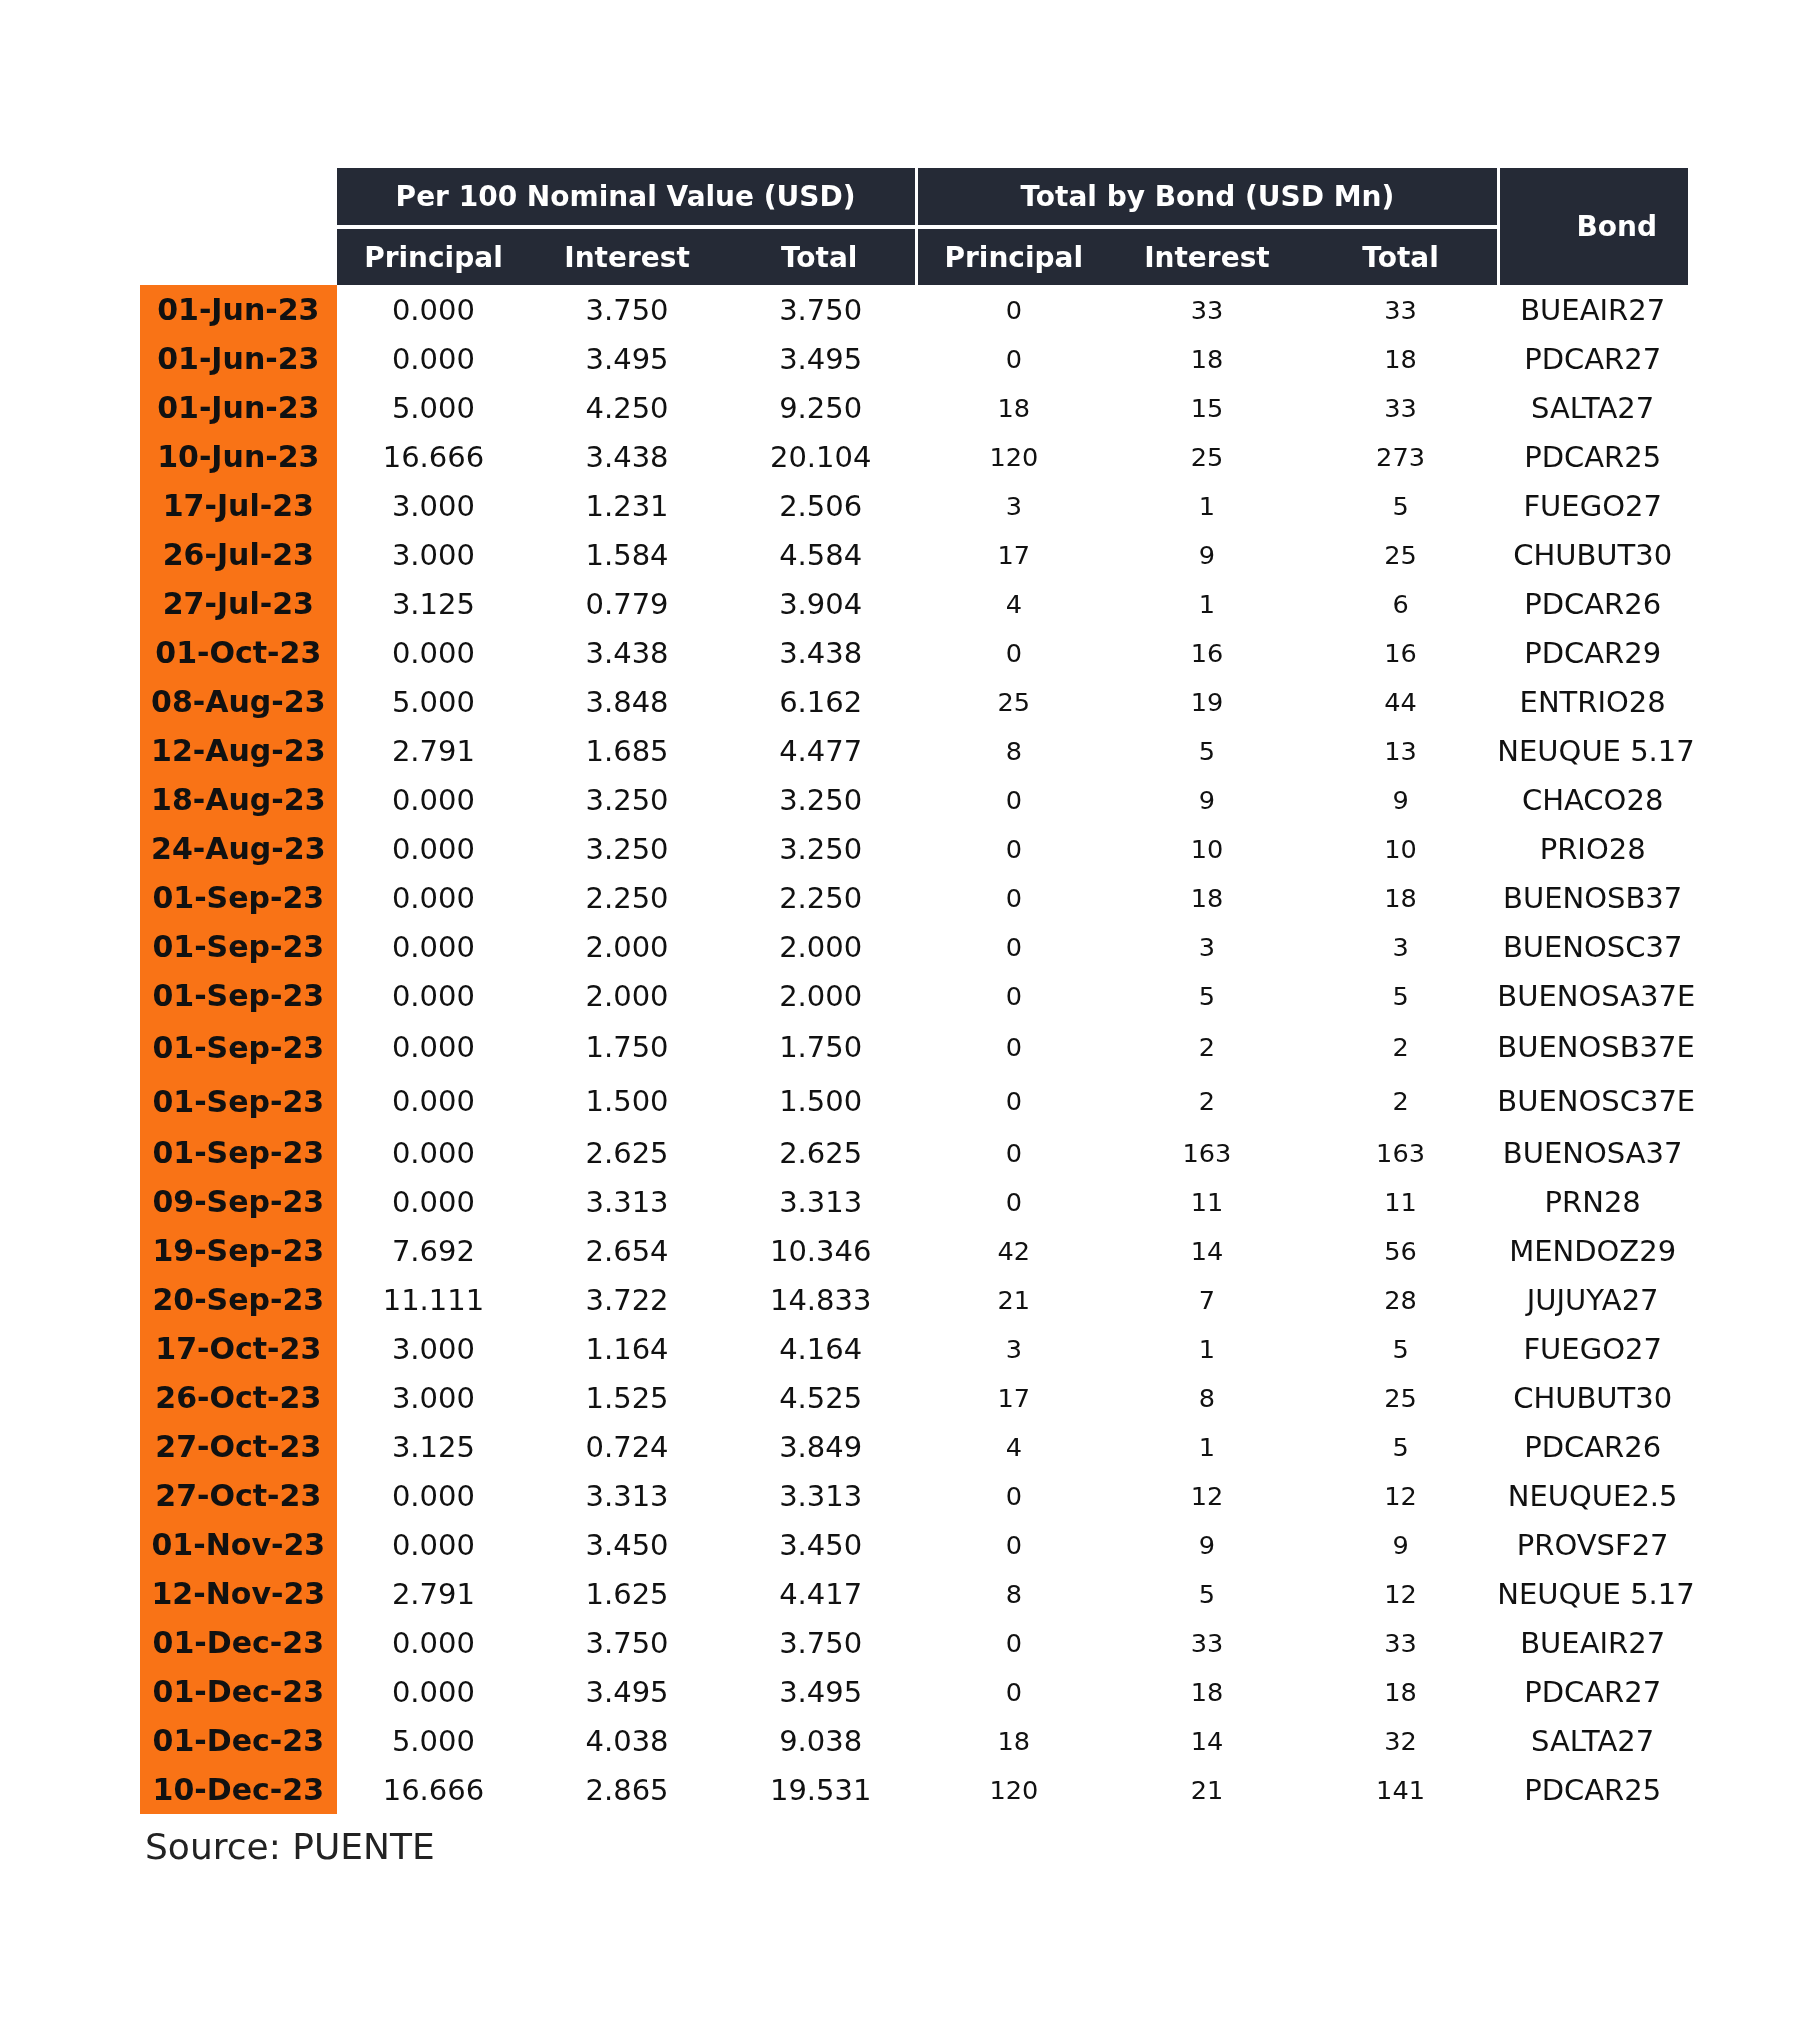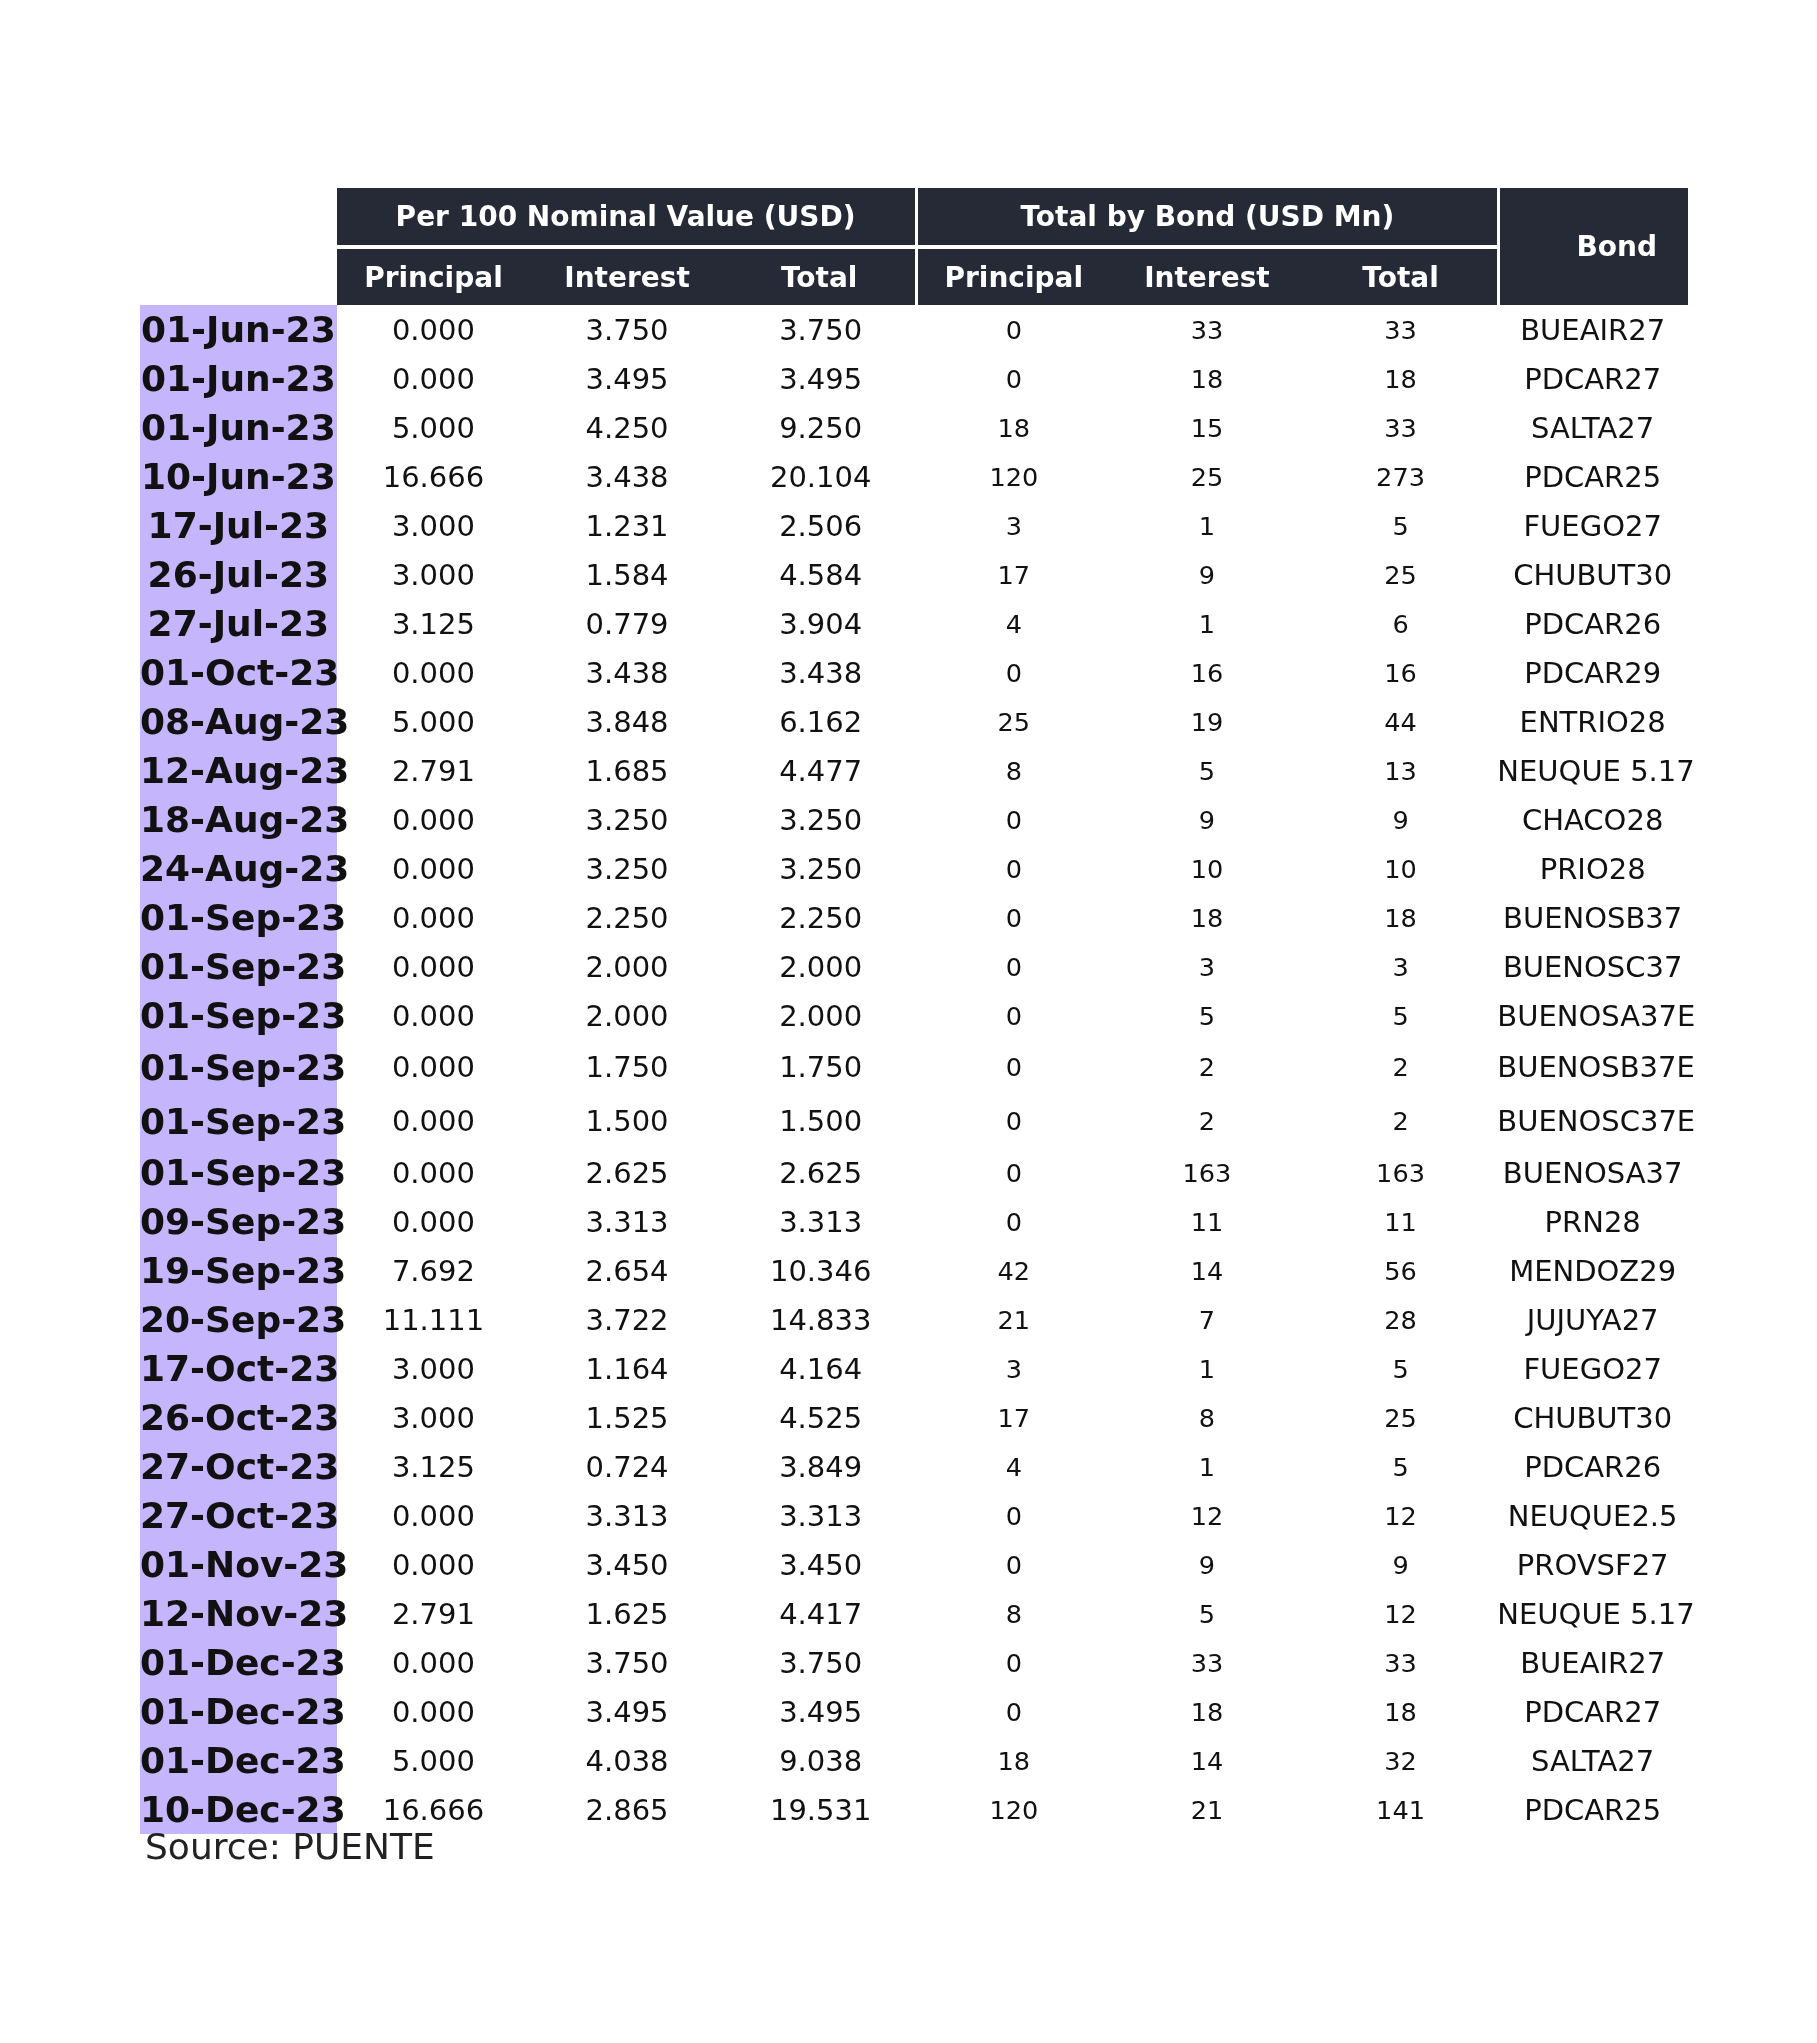--- a/index.html
+++ b/index.html
@@ -1,30 +1,30 @@
 <!DOCTYPE html>
 <html style="font-size:15px"><head>
 <meta charset="utf-8">
 <style>
   html, body { margin: 0; padding: 0; background: #ffffff; }
   body { width: 1817px; height: 2043px; position: relative; font-family: "DejaVu Sans", sans-serif; color: #111; }
   .wrap { position: absolute; left: 140px; top: 168px; width: 1548px; }
-  table { border-collapse: separate; border-spacing: 0; table-layout: fixed; width: 1548px; margin-top: 20px; }
+  table { border-collapse: separate; border-spacing: 0; table-layout: fixed; width: 1548px; }
   col.c-date { width: 195px; }
   col.c-num { width: 192px; }
   col.c-pr2 { width: 191px; }
   col.c-bond { width: 189px; }
   th { background: #252a36; color: #ffffff; font-weight: bold; font-size: 28px; text-align: center; padding: 0; }
   th.grp { height: 57px; border-bottom: 4.7px solid #ffffff; }
   th.sub { height: 56px; }
   th.sep-r { border-right: 3.8px solid #ffffff; }
   th.bond { border-left: 3.8px solid #ffffff; padding-left: 45px; }
   th.blank { background: transparent; }
   td { font-size: 29px; text-align: center; height: 49px; padding: 0; white-space: nowrap; }
-  td.date { background: #c4b5fd; font-weight: bold; font-size: 36px; text-align: center; }
+  td.date { background: #f97316; font-weight: bold; font-size: 30px; text-align: center; }
   td.small { font-size: 25.6px; }
   tr.tall td { height: 54px; }
   .source { position: absolute; left: 145px; top: 1826px; font-size: 36px; color: #222; }
 </style>
 </head>
 <body>
 
 <div class="wrap">
   <table>
     <colgroup>

